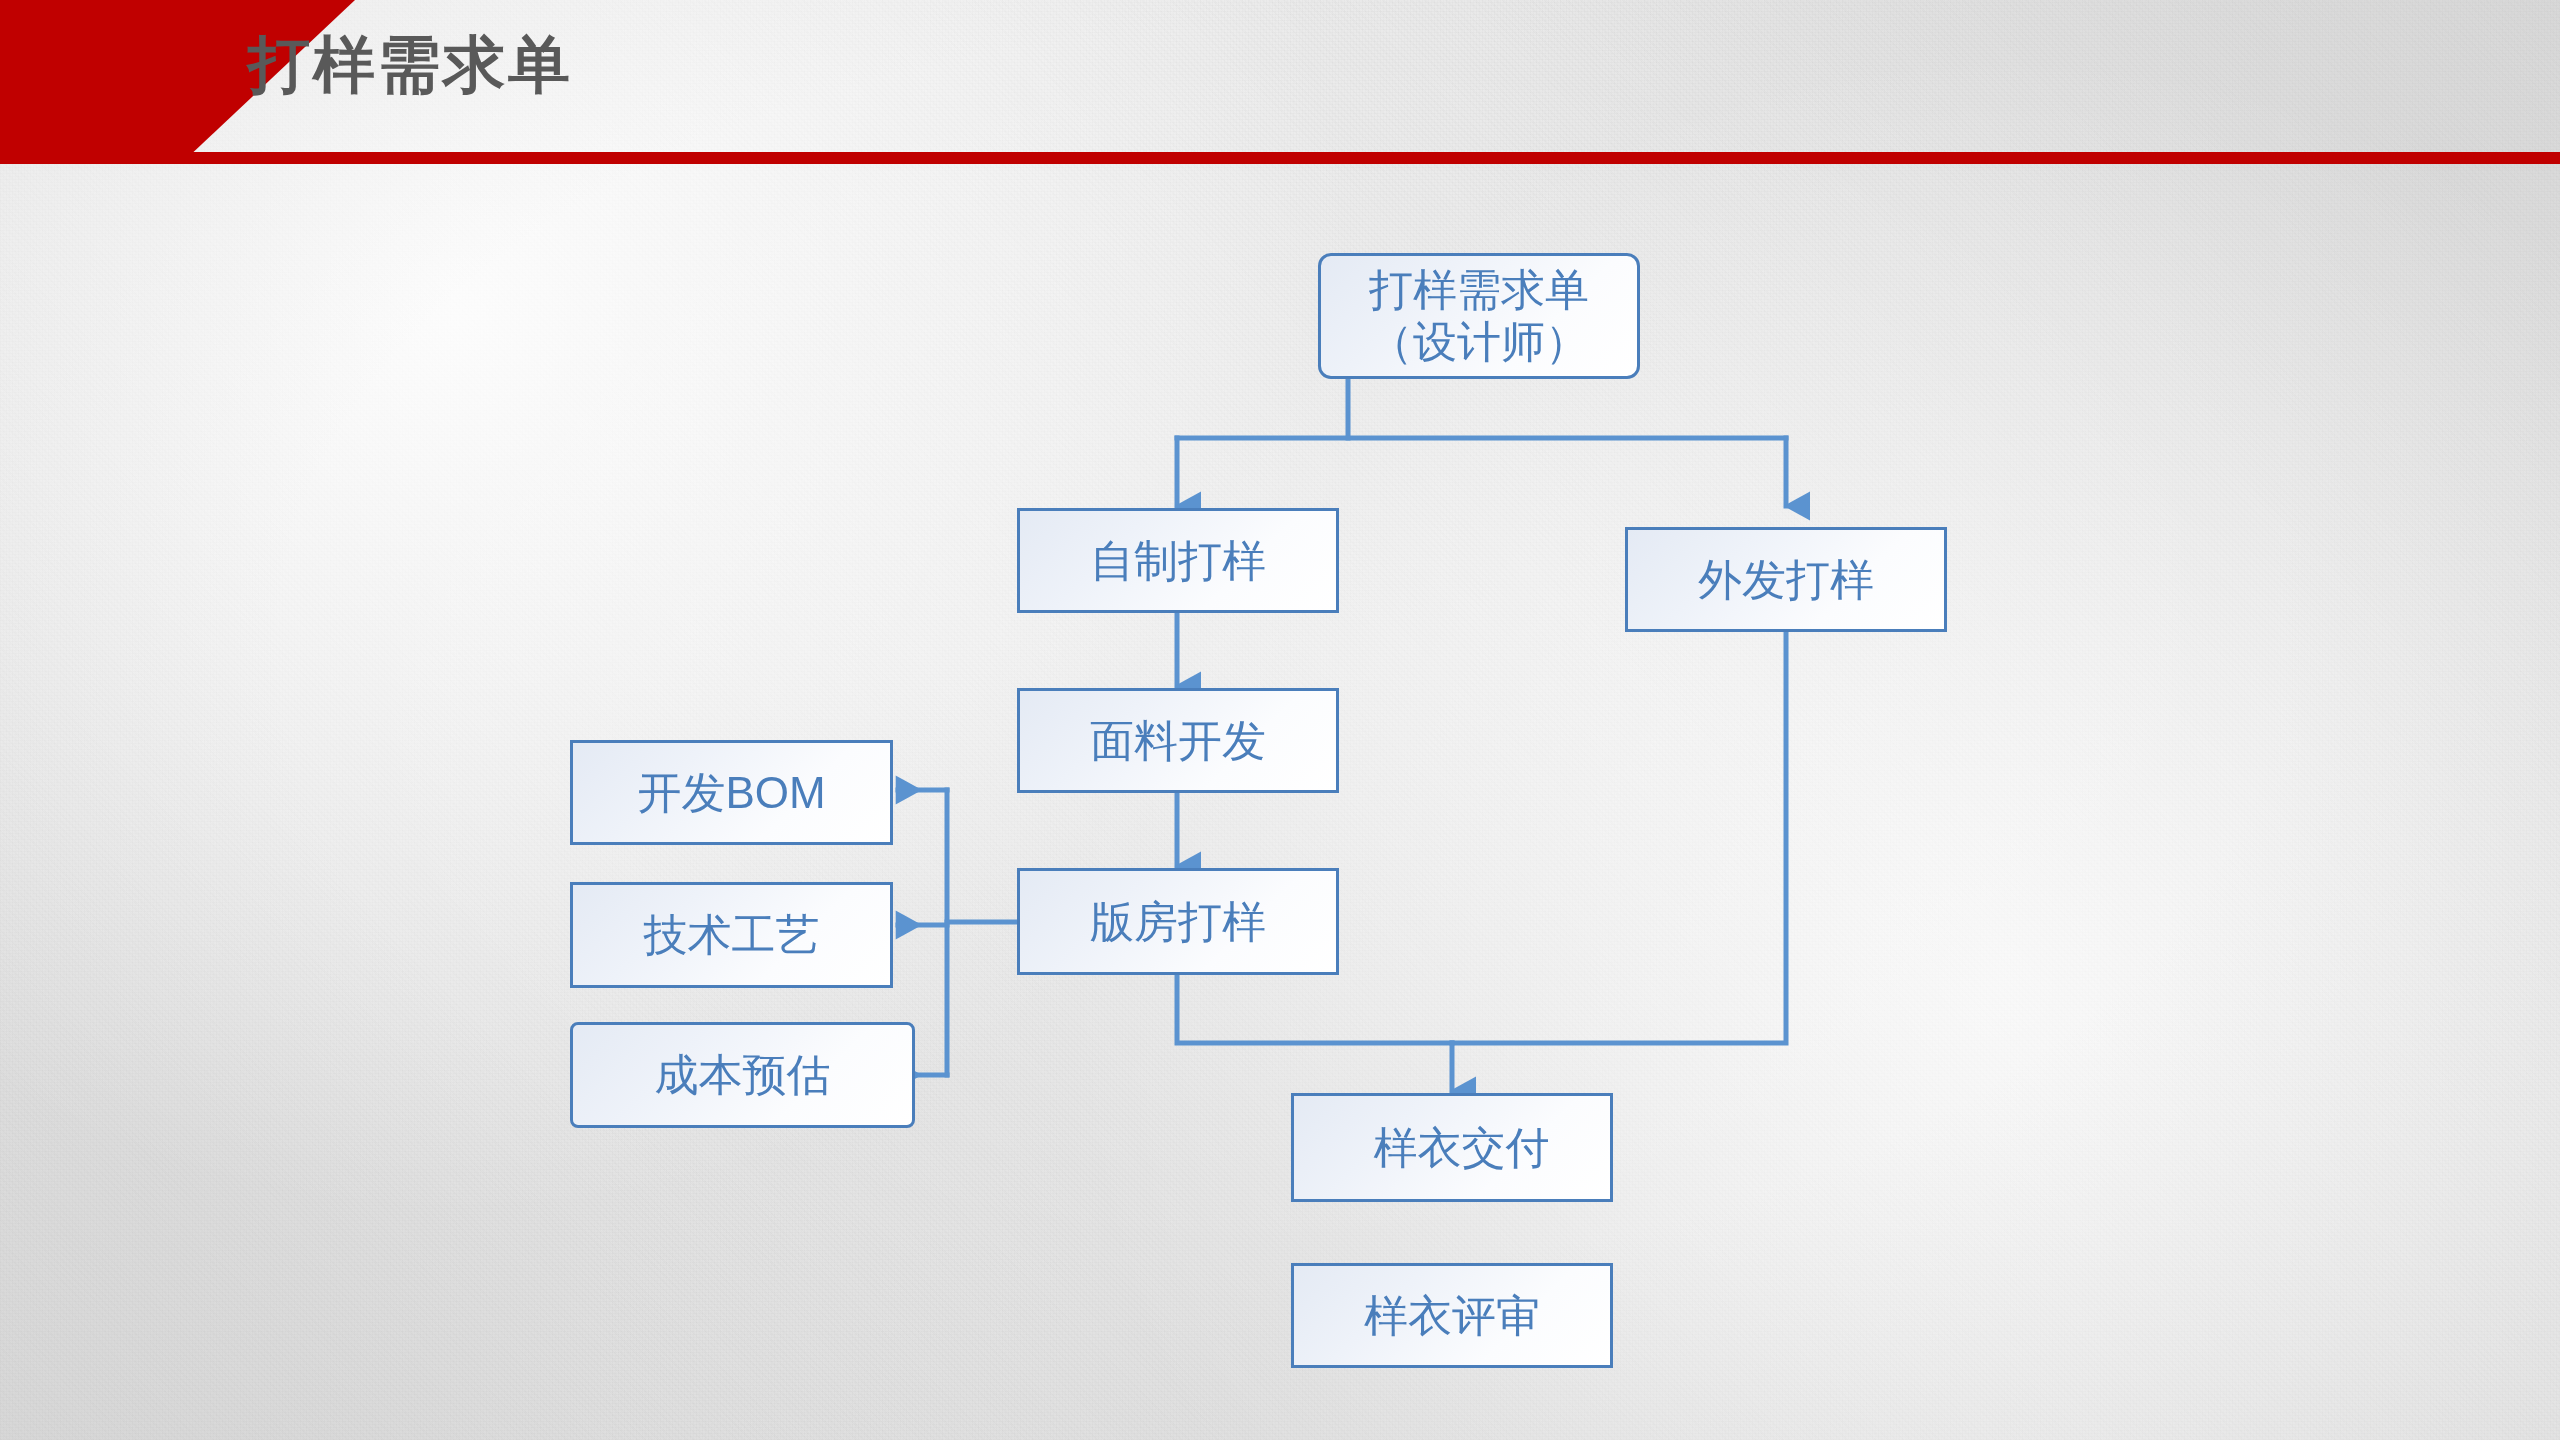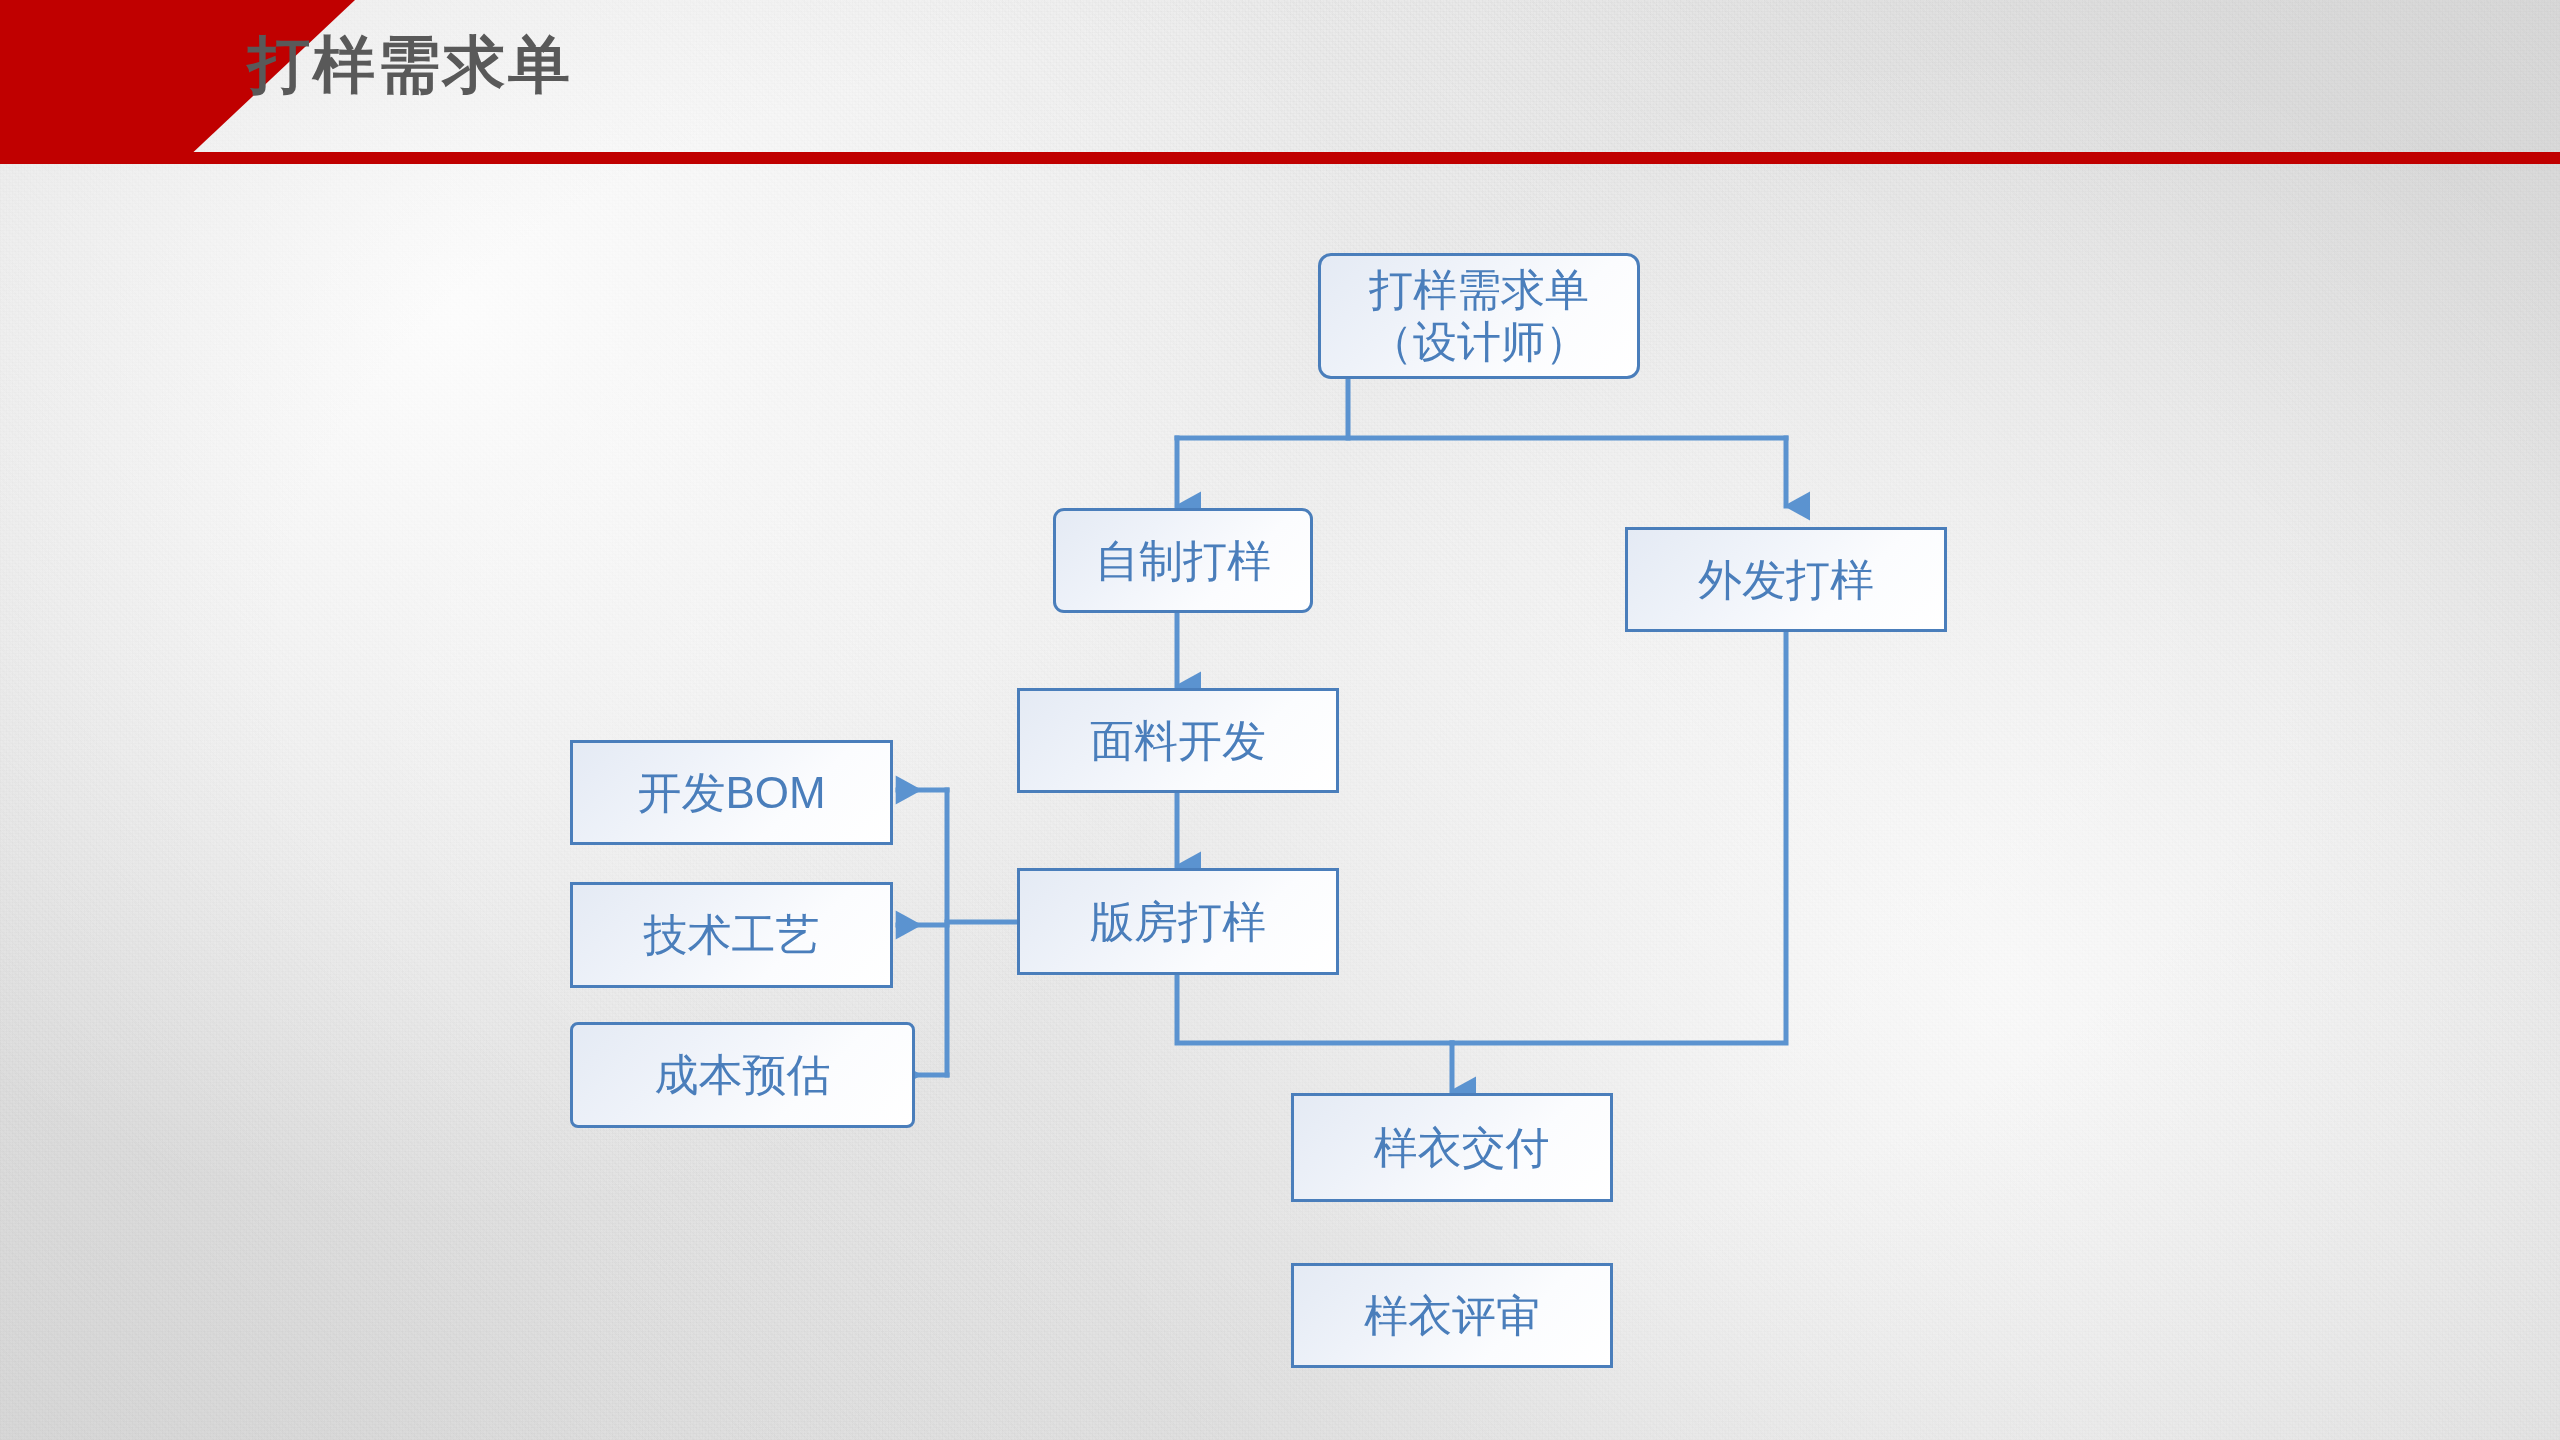--- a/index.html
+++ b/index.html
@@ -115,21 +115,21 @@
       <path d="M1177,975 L1177,1043 L1452,1043"></path>
 
       <path d="M1786,613 L1786,1043 L1452,1043"></path>
 
       <path d="M1452,1043 L1452,1091" marker-end="url(#ad)"></path>
     </g>
   </svg>
 
   <div class="node" style="left:1318px;top:253px;width:322px;height:126px;border-radius:13px;">打样需求单
 （设计师）</div>
-  <div class="node" style="left:1053px;top:508px;width:260px;height:105px;border-radius:11px;">自制打样</div>
+  <div class="node" style="left:1017px;top:508px;width:322px;height:105px;">自制打样</div>
   <div class="node" style="left:1625px;top:508px;width:322px;height:105px;margin-top:19px;">外发打样</div>
   <div class="node" style="left:1017px;top:688px;width:322px;height:105px;">面料开发</div>
   <div class="node" style="left:1017px;top:868px;width:322px;height:107px;">版房打样</div>
   <div class="node" style="left:570px;top:740px;width:323px;height:105px;">开发BOM</div>
   <div class="node" style="left:570px;top:882px;width:323px;height:106px;">技术工艺</div>
   <div class="node" style="left:570px;top:1022px;width:345px;height:106px;border-radius:8px;">成本预估</div>
   <div class="node" style="left:1291px;top:1093px;width:322px;height:109px;padding-left:19px;">样衣交付</div>
   <div class="node" style="left:1291px;top:1263px;width:322px;height:105px;">样衣评审</div>
 
 </div>

